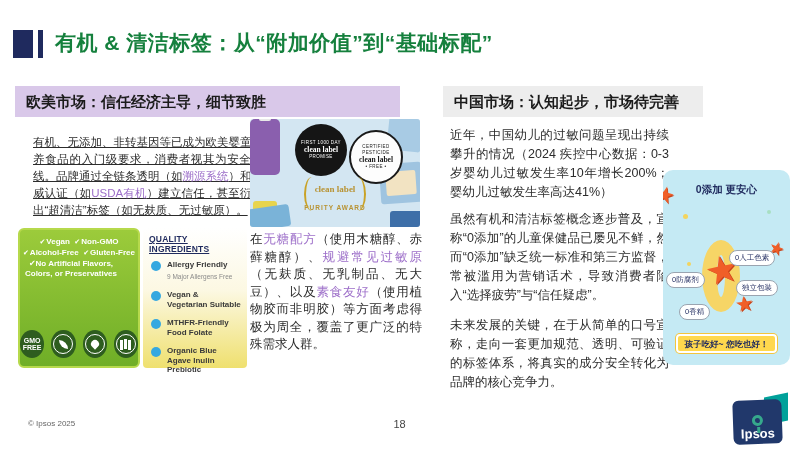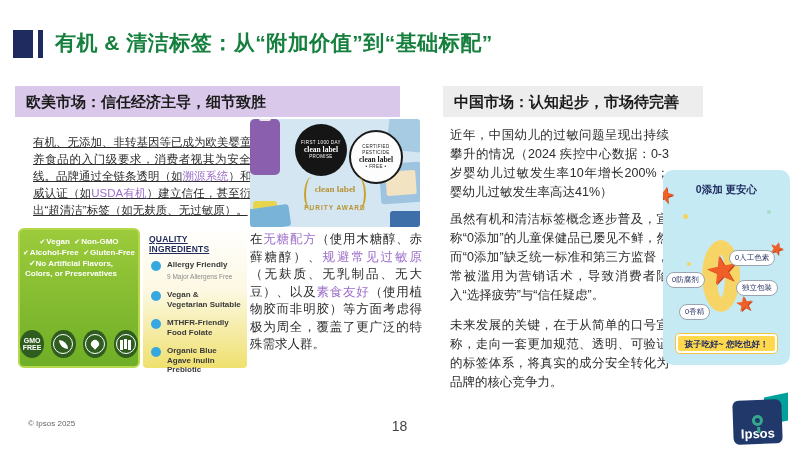--- a/index.html
+++ b/index.html
@@ -78,21 +78,21 @@
   .star.s3{left:72px;top:122px;font-size:21px;transform:rotate(-8deg);}
   .dotdec{position:absolute;border-radius:50%;}
   .tag{position:absolute;background:#fff;border:1px solid #9aa4b0;border-radius:8px;font-size:7.5px;color:#1f2a5e;padding:2px 5px;white-space:nowrap;}
   .tag.t0{left:66px;top:80px;}
   .tag.t1{left:3px;top:102px;}
   .tag.t2{left:73px;top:110px;}
   .tag.t3{left:16px;top:134px;}
   .slogan{position:absolute;left:13px;top:164px;width:101px;height:19px;line-height:17px;text-align:center;background:#ffd84d;border:2px solid #fff;box-shadow:0 0 0 1px #f3c53d;border-radius:4px;font-size:8.5px;font-weight:bold;color:#1f2a5e;white-space:nowrap;}
   
   .copyright{position:absolute;left:28px;top:419px;font-size:8px;color:#666;}
-  .pagenum{position:absolute;left:0;right:0;top:418px;text-align:center;font-size:14px;color:#444;}
+  .pagenum{position:absolute;left:0;right:0;top:418px;text-align:center;font-size:11px;color:#444;}
   .logo{position:absolute;left:730px;top:395px;width:60px;height:52px;}
   .logo-teal{position:absolute;left:34px;top:0;width:24px;height:28px;background:#00a19a;transform:skewY(-12deg);}
   .logo-box{position:absolute;left:3px;top:5px;width:49px;height:44px;background:#21386b;border-radius:6px;transform:rotate(-2deg);display:flex;flex-direction:column;align-items:center;justify-content:flex-end;padding-bottom:4px;}
   .logo-glyph{width:11px;height:11px;border:3px solid #36a98c;border-radius:50%;margin-bottom:1px;position:relative;}
   .logo-glyph:after{content:"";position:absolute;left:2px;top:9px;width:3px;height:6px;background:#36a98c;}
   .logo-text{color:#fff;font-size:13px;font-weight:bold;line-height:13px;}
 </style>
 </head>
 <body>
 

